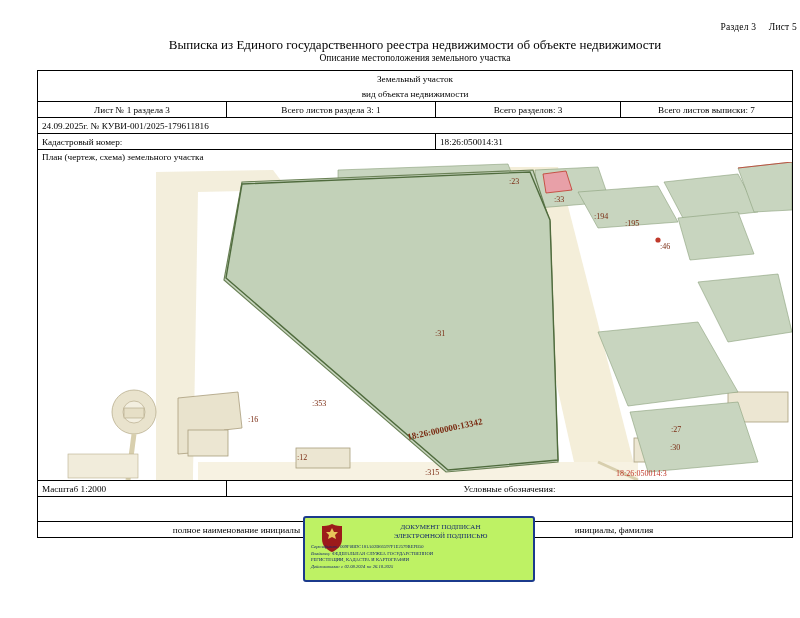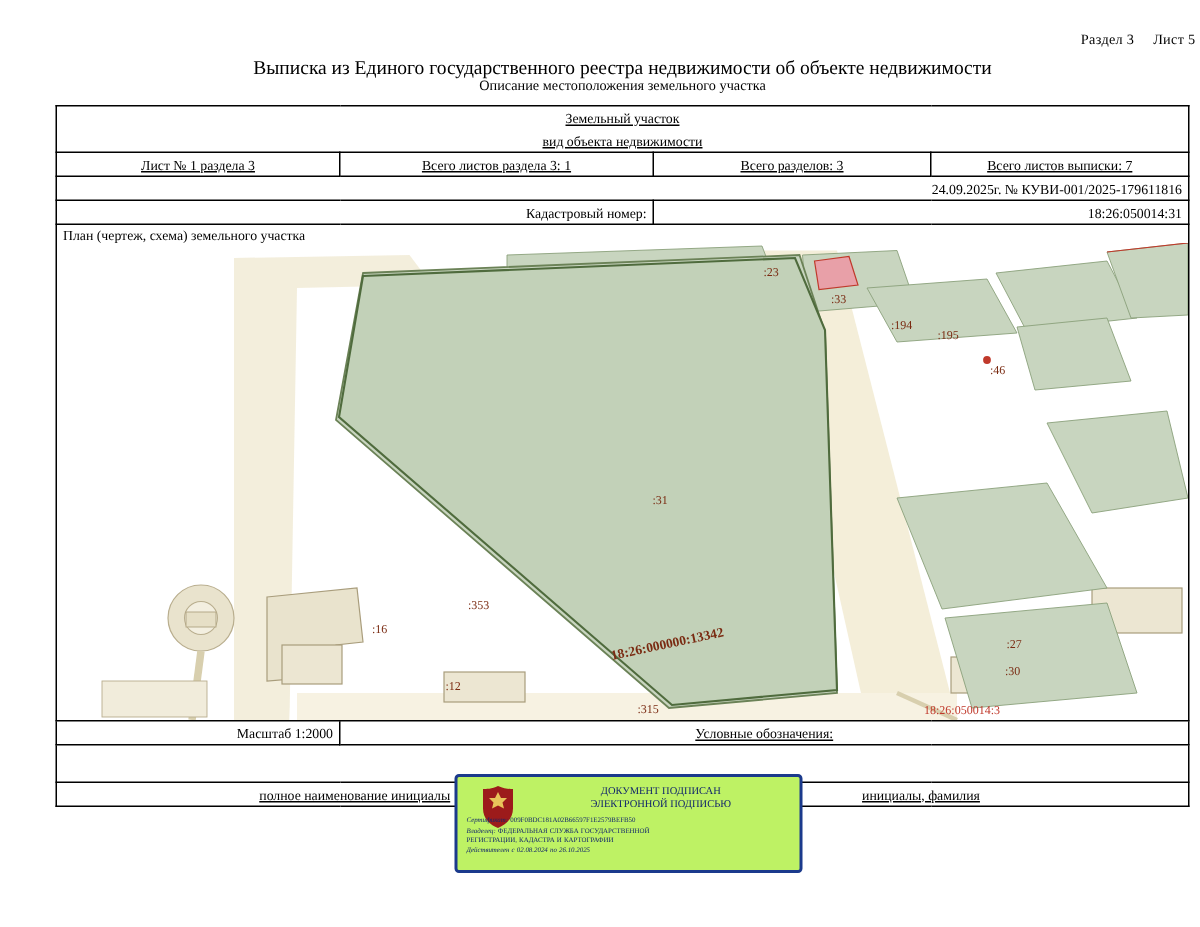--- a/index.html
+++ b/index.html
@@ -49,22 +49,22 @@
     width: 756px;
     border-collapse: collapse;
     font-size: 9.2px;
   }
   .doc-table td {
     border: 1px solid #000;
     padding: 1px 4px;
     vertical-align: middle;
     height: 13px;
   }
-  .c { text-align: center; text-decoration: underline; }
-  .l { text-align: right; }
+  .c { text-align: center; }
+  .l { text-align: left; }
   .nb-top { border-top: none !important; }
   .map-cell {
     padding: 0 !important;
     height: 330px;
     vertical-align: top;
   }
   .map-label {
     font-size: 9.2px;
     padding: 2px 4px 0 4px;
   }

